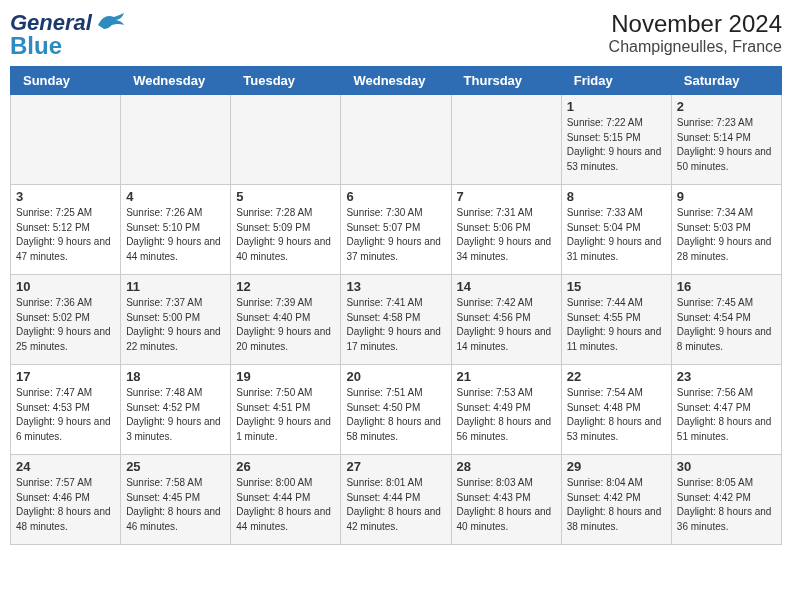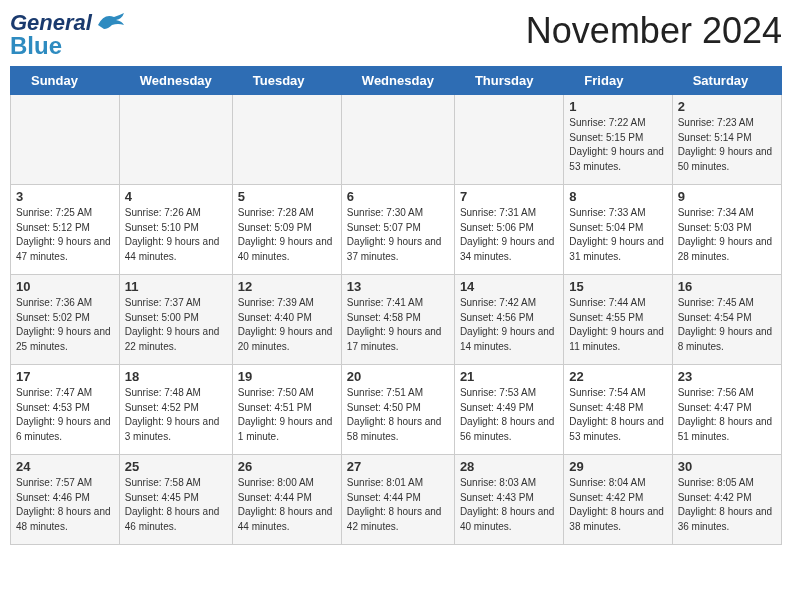--- a/index.html
+++ b/index.html
@@ -17,39 +17,39 @@
       margin-bottom: 6px;
     }
     .logo-wrapper {
       display: flex;
       align-items: center;
     }
     .title-block {
       text-align: right;
     }
     .month-title {
-      font-size: 36px;
+      font-size: 24px;
       font-weight: normal;
       color: #222;
       margin-left: 8px;
     }
     .location-title {
       font-size: 16px;
       color: #444;
     }
     table {
       width: 100%;
       border-collapse: collapse;
     }
     thead tr th {
       background-color: #2e6db4;
       color: #fff;
       font-size: 13px;
       font-weight: bold;
-      padding: 6px 20px;
+      padding: 6px 12px;
       text-align: left;
       border: 1px solid #2e6db4;
     }
     tbody tr td {
       vertical-align: top;
       border: 1px solid #ccc;
       padding: 4px 5px;
       font-size: 11px;
       color: #333;
       width: 14.28%;
@@ -87,20 +87,21 @@
         <span style="font-size:22px;font-weight:bold;color:#1a3a6e;">General</span>
         <svg width="32" height="22" viewBox="0 0 32 22" style="margin-left:2px;margin-bottom:2px;">
           <path d="M4 14 Q10 2 20 6 Q26 4 30 2 Q28 8 22 9 Q28 10 30 14 Q24 12 18 14 Q14 18 10 18 Z" fill="#2e8bc0"></path>
         </svg>
       </div>
       <span style="font-size:24px;font-weight:bold;color:#2e8bc0;display:block;margin-top:-4px;">Blue</span>
     </div>
   </div>
   <div class="title-block">
     <div class="month-title">November 2024</div>
+    <div class="location-title">Champigneulles, France</div>
   </div>
 </div>
 
 <table>
   <thead>
     <tr>
     <th>Sunday</th>
         <th>Wednesday</th>
         <th>Tuesday</th>
         <th>Wednesday</th>

